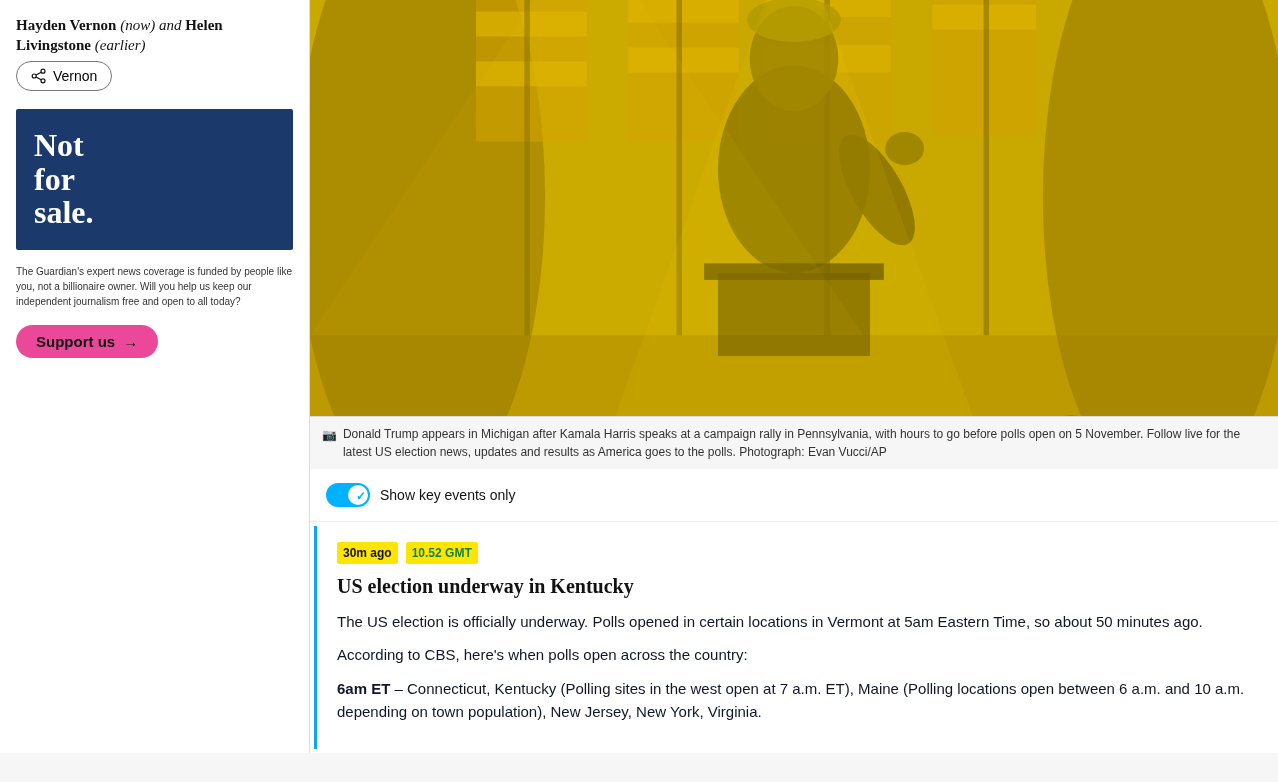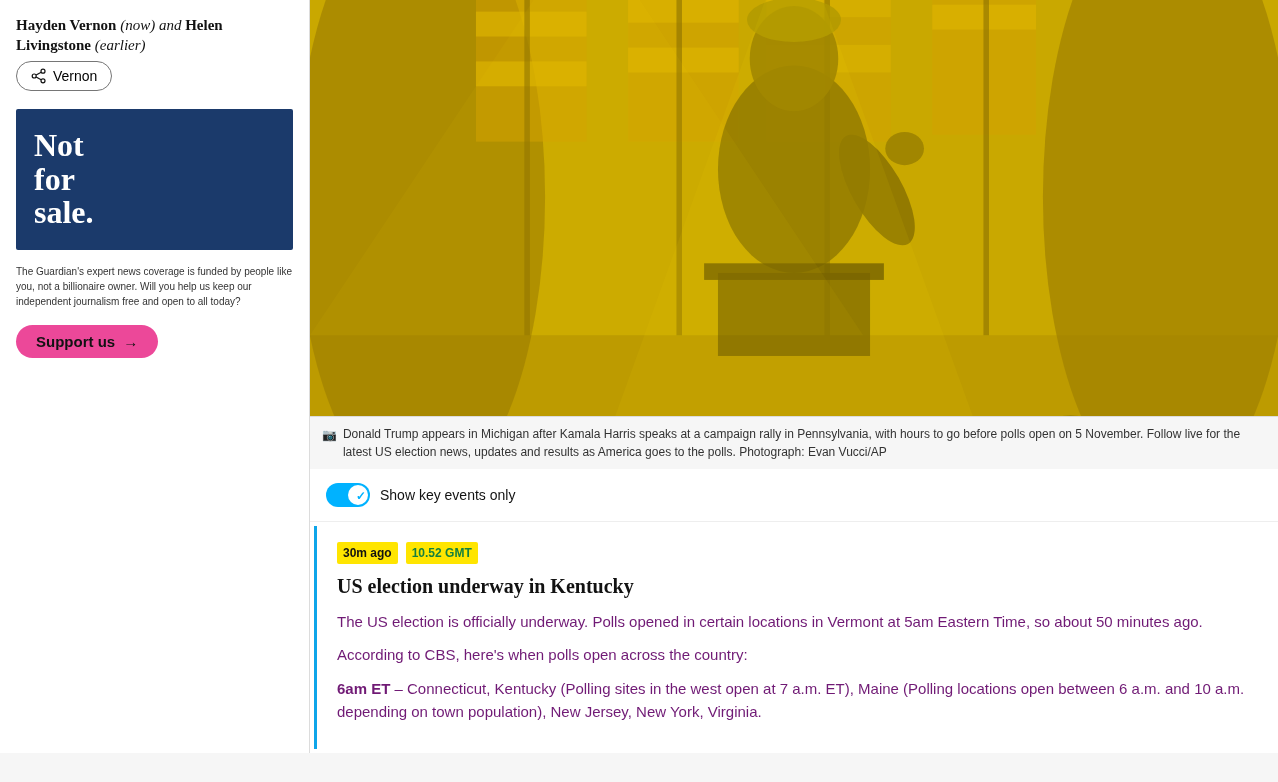--- a/index.html
+++ b/index.html
@@ -194,21 +194,21 @@
     .entry-headline {
       font-size: 20px;
       font-weight: 900;
       font-family: 'Guardian Headline', Georgia, serif;
       color: #121212;
       margin-bottom: 12px;
       line-height: 1.2;
     }
     .entry-body {
       font-size: 15px;
-      color: #701a75;
+      color: #0f172a;
       font-family: Arial, sans-serif;
       line-height: 1.55;
     }
     .entry-body p {
       margin-bottom: 10px;
     }
     .entry-body strong {
       font-weight: bold;
     }
     .toggle-area {

